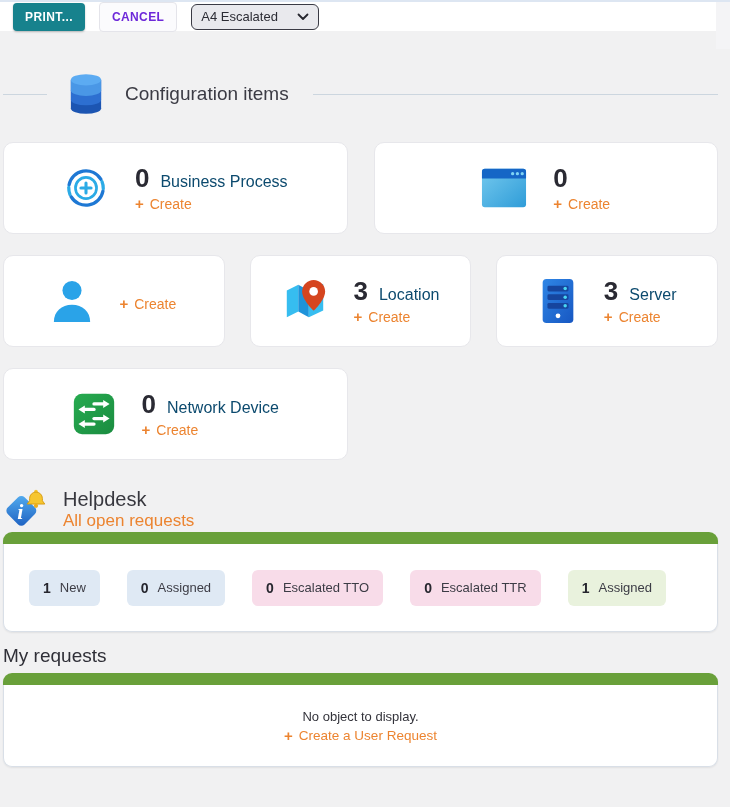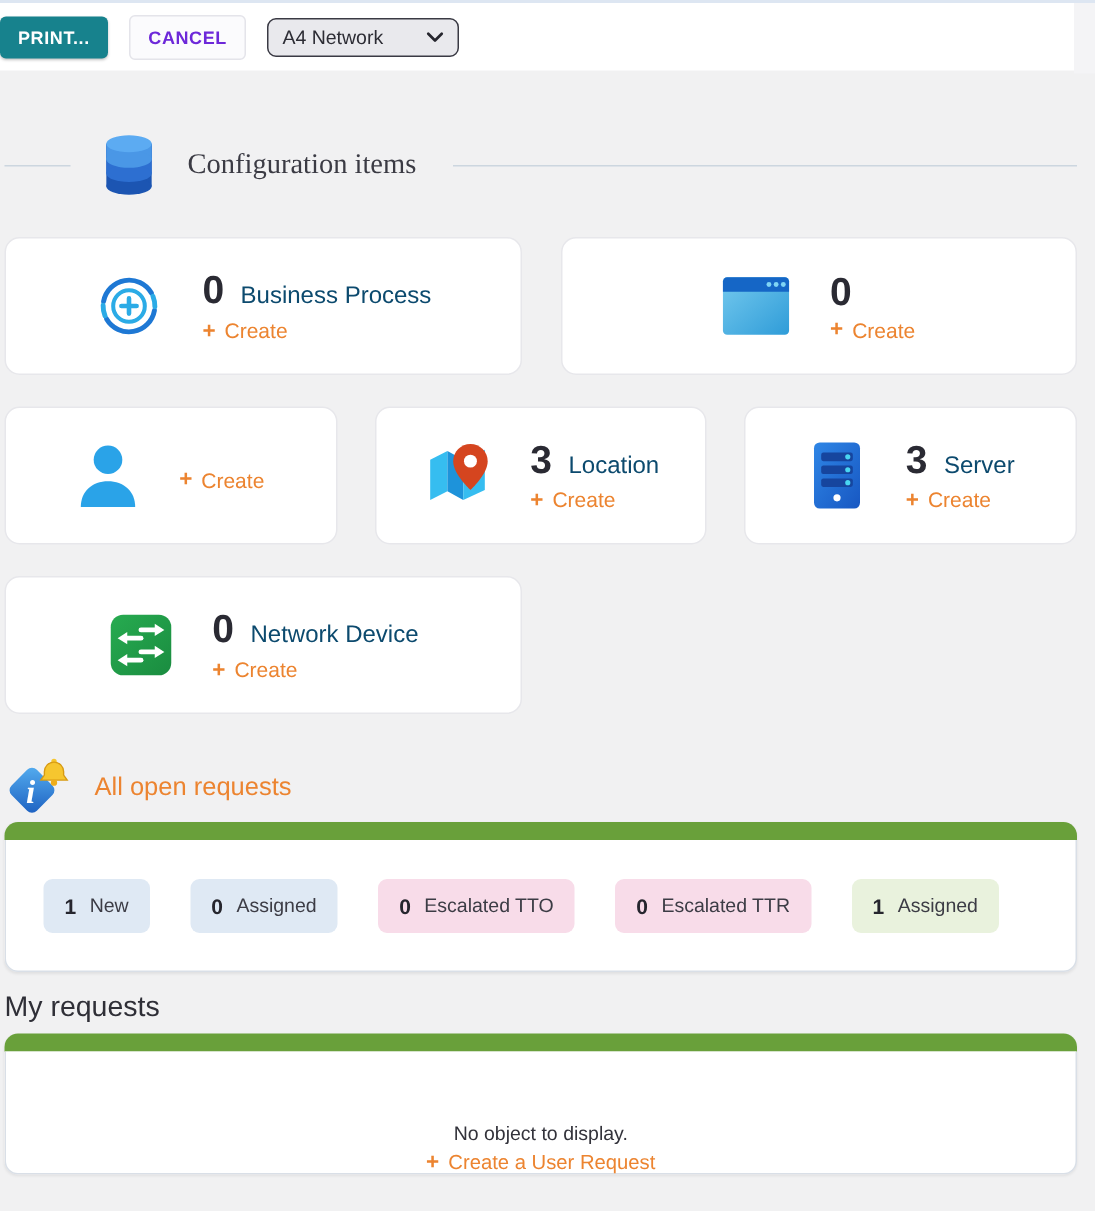--- a/index.html
+++ b/index.html
@@ -12,41 +12,41 @@
   *{box-sizing:border-box;margin:0;padding:0;}
   html,body{width:730px;height:807px;overflow:hidden;}
   body{
     font-family:"Liberation Sans","DejaVu Sans",sans-serif;
     background:#f1f1f2;
     color:var(--text-dark);
     position:relative;
   }
   
   .toolbar{
-    height:47px;background:#fff;border-top:2px solid #dde6f2;
-    display:flex;align-items:center;gap:14px;
+    height:31px;background:#fff;border-top:2px solid #dde6f2;
+    display:flex;align-items:center;padding-left:13px;gap:14px;
     position:relative;
   }
   .scroll-strip{position:absolute;top:0;right:0;width:14px;height:47px;background:#f4f4f6;}
   .btn{
     font-family:inherit;font-size:12px;border:none;border-radius:4px;
     padding:7px 12px;cursor:pointer;letter-spacing:.4px;font-weight:700;
   }
   .btn-print{background:var(--teal);color:#fff;box-shadow:0 1px 2px rgba(0,0,0,.25);}
   .btn-cancel{background:#fbfbfd;color:#6d28d9;border:1px solid #e4e4ea;font-weight:600;}
   .select{
     width:128px;height:26px;background:#e9e9ed;border:1px solid #3a3a44;border-radius:6px;
     display:flex;align-items:center;justify-content:space-between;
     padding:0 9px;font-size:13px;color:#2c2c34;cursor:pointer;
   }
   
   .main{padding:0 12px 0 3px;}
   
   .cfg-header{
-    margin-top:40px;height:46px;display:flex;align-items:center;font-family:Liberation Serif, serif;
+    margin-top:40px;height:46px;display:flex;align-items:center;
   }
   .hline{height:1px;background:#ccd6df;}
   .hline-left{width:44px;margin-right:22px;flex:none;}
   .hline-right{flex:1;margin-left:24px;}
   .cfg-icon{flex:none;margin-right:22px;display:flex;}
   .cfg-title{font-size:19px;color:#3b3b44;}
   
   .grid2{display:grid;grid-template-columns:1fr 1fr;column-gap:26px;margin-top:25px;}
   .grid3{display:grid;grid-template-columns:1fr 1fr 1fr;column-gap:25px;margin-top:21px;}
   .card{
@@ -78,32 +78,32 @@
     display:flex;align-items:center;gap:9px;border-radius:6px;
     padding:10px 14px;font-size:13px;color:#3c3c45;text-decoration:none;cursor:pointer;
   }
   .badge-count{font-weight:700;font-size:14px;color:#26262e;}
   .badge-blue{background:#dfe9f4;}
   .badge-pink{background:#f8dce9;}
   .badge-green{background:#e9f2dd;}
   
   .mr-title{margin-top:13px;font-size:19px;color:#2f2f37;}
   .mr-panel{margin-top:6px;}
-  .mr-body{height:82px;display:flex;flex-direction:column;align-items:center;justify-content:flex-end;}
+  .mr-body{height:82px;display:flex;flex-direction:column;align-items:center;justify-content:center;}
   .mr-empty{font-size:13px;color:#33333b;}
   .mr-body .create-link{font-size:13.5px;margin-top:4px;}
 </style>
 </head>
 <body>
 
 <div class="toolbar">
   <button class="btn btn-print">PRINT...</button>
   <button class="btn btn-cancel">CANCEL</button>
   <div class="select">
-    <span>A4 Network</span>
+    <span>A4 Escalated</span>
     <span style="display:flex;">
       <svg width="12" height="8" viewBox="0 0 12 8">
           <path d="M1.5 1.5 L6 6 L10.5 1.5" stroke="#26262e" stroke-width="1.8" fill="none" stroke-linecap="round" stroke-linejoin="round"></path>
         </svg>
     </span>
   </div>
   <div class="scroll-strip"></div>
 </div>
 
 <div class="main">
@@ -295,20 +295,21 @@
         <rect x="7" y="13" width="26" height="26" rx="5" transform="rotate(45 20 26)" fill="url(#gHd)"></rect>
         <text x="19" y="35" font-size="24" font-weight="bold" font-style="italic" fill="#ffffff" text-anchor="middle" font-family="Liberation Serif, serif">i</text>
         <g transform="translate(26,1)">
           <circle cx="10" cy="4" r="2" fill="#f6c62f"></circle>
           <path d="M3 14 v-2.5 a7 7 0 0 1 14 0 V14 l2.6 3.6 H0.4 Z" fill="#f6c62f" stroke="#d79a12" stroke-width="1"></path>
           <circle cx="10" cy="19.5" r="2.3" fill="#eead1a"></circle>
         </g>
       </svg>
     </span>
     <div>
+      <div class="hd-title">Helpdesk</div>
       <a class="hd-sub">All open requests</a>
     </div>
   </div>
 
   <div class="panel">
     <div class="panel-topbar"></div>
     <div class="panel-body hd-body">
       <a class="badge badge-blue">
         <span class="badge-count">1</span>
         <span class="badge-label">New</span>

